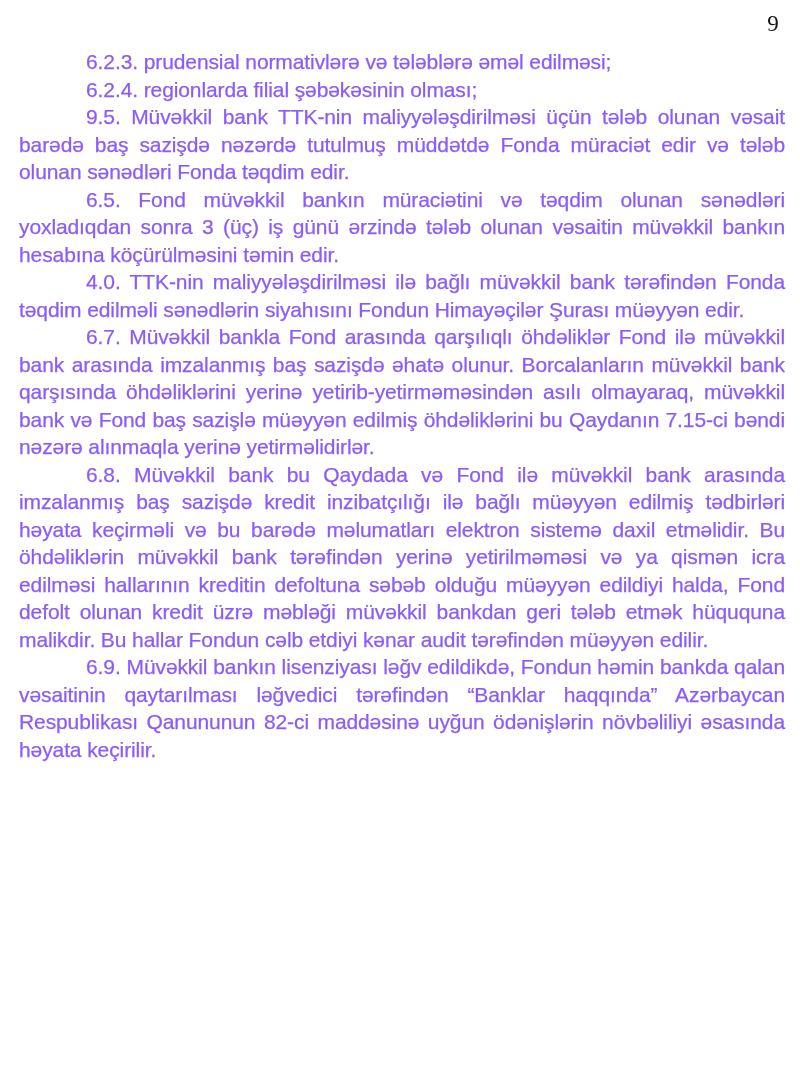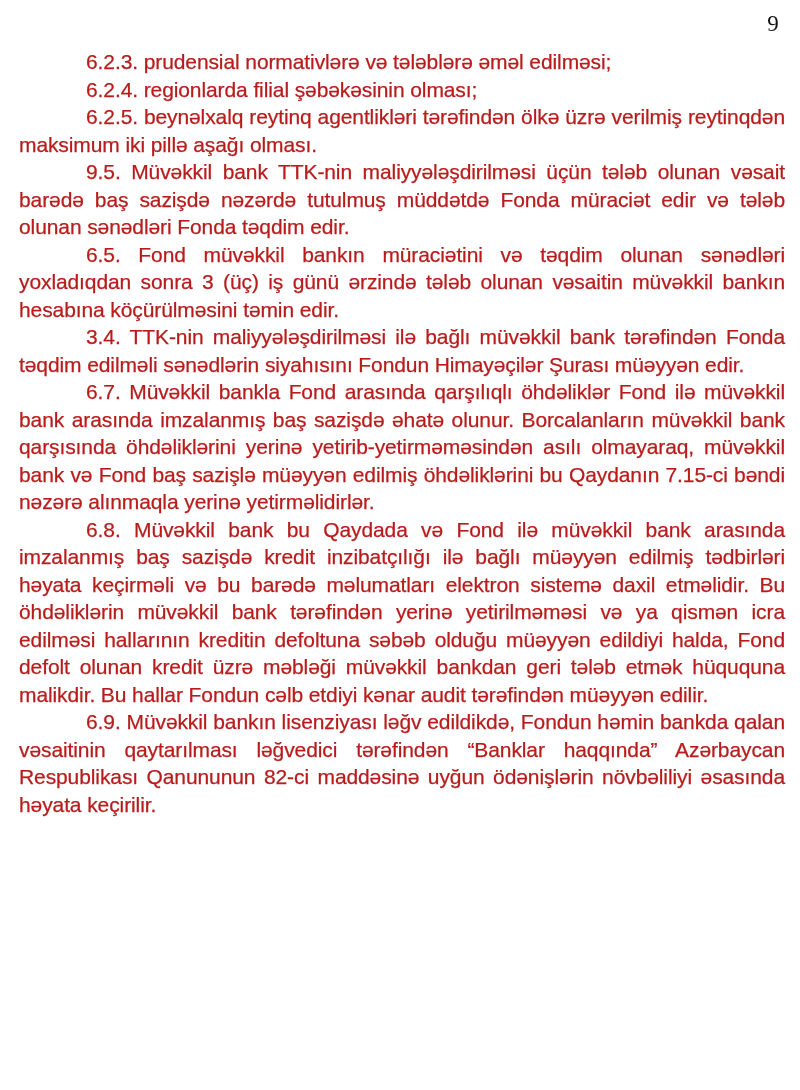--- a/index.html
+++ b/index.html
@@ -29,21 +29,21 @@
     font-size: 23px;
     color: #141414;
   }
   .content {
     position: absolute;
     top: 48px;
     left: 19px;
     width: 766px;
     font-size: 21px;
     line-height: 27.5px;
-    color: #b91c1c;
+    color: #8b5cf6;
     text-align: justify;
     text-justify: inter-word;
     letter-spacing: -0.1px;
     -webkit-text-stroke: 0.25px currentColor;
   }
   .content p {
     margin: 0;
     padding: 0;
     text-indent: 67px;
   }
@@ -51,22 +51,21 @@
 </head>
 <body>
 
 <div class="page">
 
   <div class="page-number">9</div>
 
   <div class="content">
     <p>6.2.3. prudensial normativlərə və tələblərə əməl edilməsi;</p>
     <p>6.2.4. regionlarda filial şəbəkəsinin olması;</p>
-    <p>6.2.5. beynəlxalq reytinq agentlikləri tərəfindən ölkə üzrə verilmiş reytinqdən maksimum iki pillə aşağı olması.</p>
     <p>9.5. Müvəkkil bank TTK-nin maliyyələşdirilməsi üçün tələb olunan vəsait barədə baş sazişdə nəzərdə tutulmuş müddətdə Fonda müraciət edir və tələb olunan sənədləri Fonda təqdim edir.</p>
     <p>6.5. Fond müvəkkil bankın müraciətini və təqdim olunan sənədləri yoxladıqdan sonra 3 (üç) iş günü ərzində tələb olunan vəsaitin müvəkkil bankın hesabına köçürülməsini təmin edir.</p>
-    <p>3.4. TTK-nin maliyyələşdirilməsi ilə bağlı müvəkkil bank tərəfindən Fonda təqdim edilməli sənədlərin siyahısını Fondun Himayəçilər Şurası müəyyən edir.</p>
+    <p>4.0. TTK-nin maliyyələşdirilməsi ilə bağlı müvəkkil bank tərəfindən Fonda təqdim edilməli sənədlərin siyahısını Fondun Himayəçilər Şurası müəyyən edir.</p>
     <p>6.7. Müvəkkil bankla Fond arasında qarşılıqlı öhdəliklər Fond ilə müvəkkil bank arasında imzalanmış baş sazişdə əhatə olunur. Borcalanların müvəkkil bank qarşısında öhdəliklərini yerinə yetirib-yetirməməsindən asılı olmayaraq, müvəkkil bank və Fond baş sazişlə müəyyən edilmiş öhdəliklərini bu Qaydanın 7.15-ci bəndi nəzərə alınmaqla yerinə yetirməlidirlər.</p>
     <p>6.8. Müvəkkil bank bu Qaydada və Fond ilə müvəkkil bank arasında imzalanmış baş sazişdə kredit inzibatçılığı ilə bağlı müəyyən edilmiş tədbirləri həyata keçirməli və bu barədə məlumatları elektron sistemə daxil etməlidir. Bu öhdəliklərin müvəkkil bank tərəfindən yerinə yetirilməməsi və ya qismən icra edilməsi hallarının kreditin defoltuna səbəb olduğu müəyyən edildiyi halda, Fond defolt olunan kredit üzrə məbləği müvəkkil bankdan geri tələb etmək hüququna malikdir. Bu hallar Fondun cəlb etdiyi kənar audit tərəfindən müəyyən edilir.</p>
     <p>6.9. Müvəkkil bankın lisenziyası ləğv edildikdə, Fondun həmin bankda qalan vəsaitinin qaytarılması ləğvedici tərəfindən “Banklar haqqında” Azərbaycan Respublikası Qanununun 82-ci maddəsinə uyğun ödənişlərin növbəliliyi əsasında həyata keçirilir.</p>
   </div>
 
 </div>
 
 </body></html>

